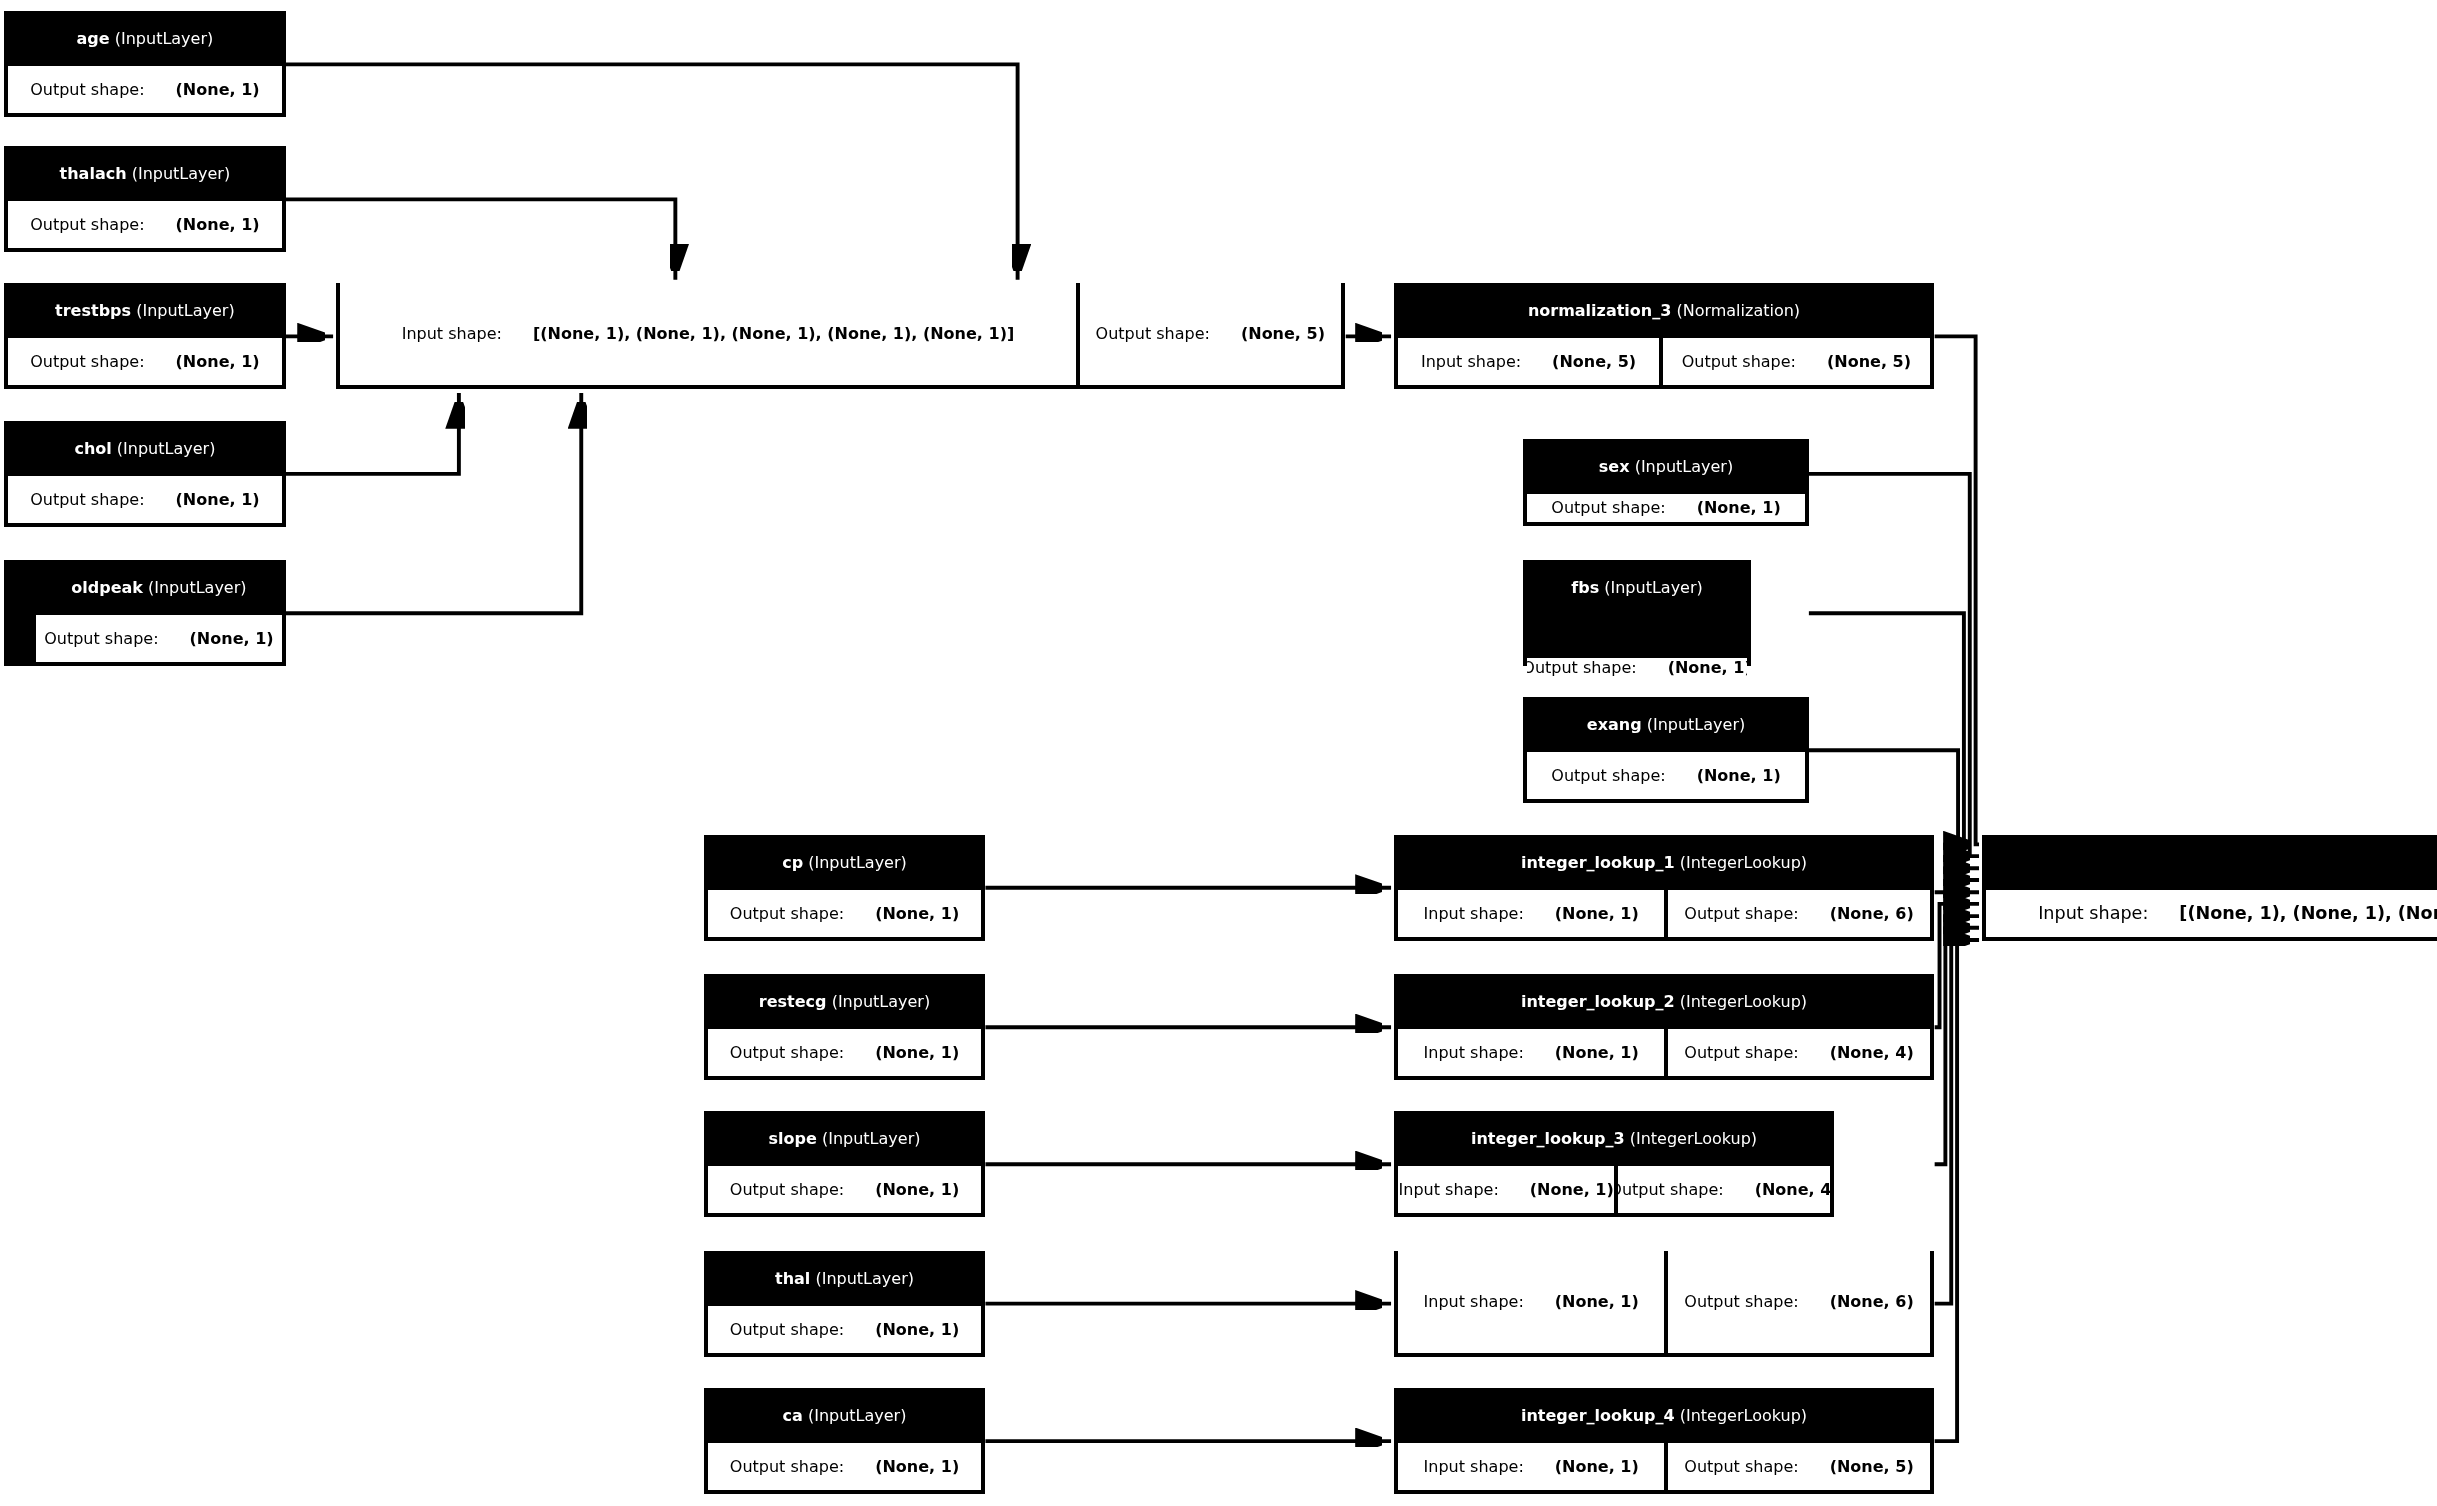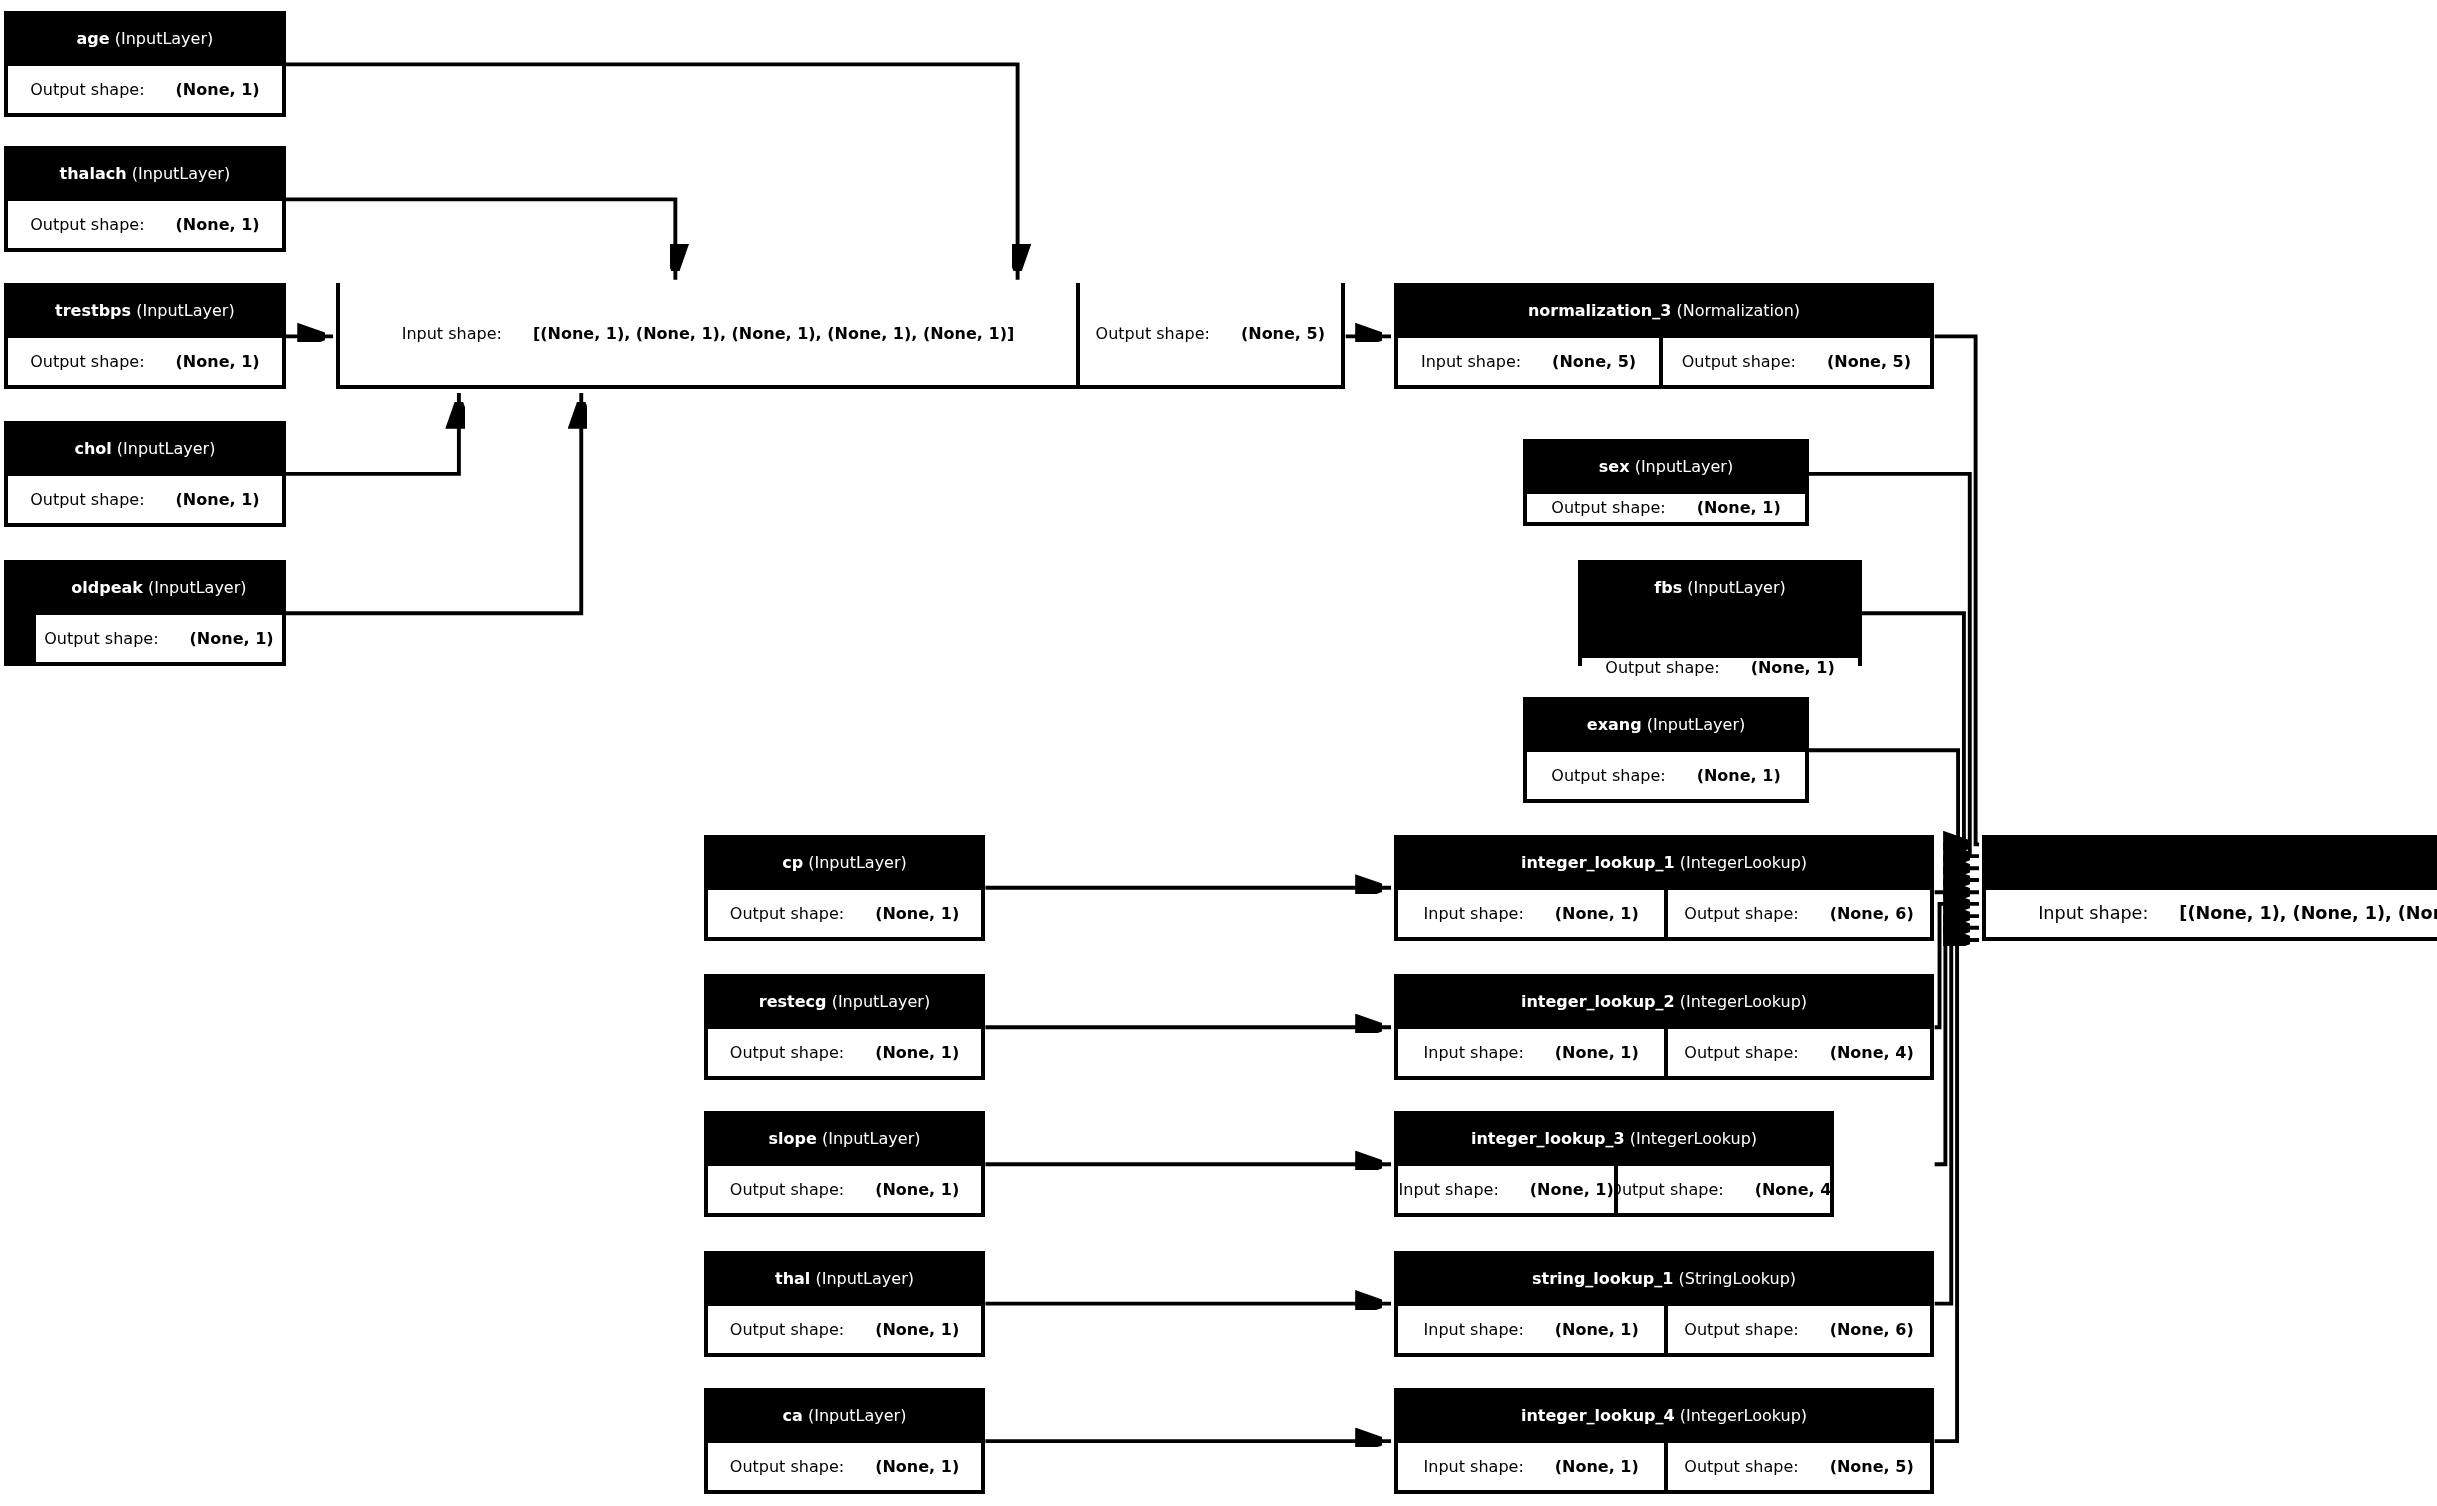--- a/index.html
+++ b/index.html
@@ -186,21 +186,21 @@
           <span class="bold">sex</span>
           <span>&nbsp;(InputLayer)</span>
         </div>
         <div class="node-cells">
           <div class="cell">
             <span>Output shape: </span>
             <b>(None, 1)</b>
           </div>
         </div>
       </div>
-      <div class="node" style="left: 1578px; top: 560px; width: 284px; height: 106px; gap: 43px;">
+      <div class="node" style="left: 1523px; top: 560px; width: 228px; height: 106px; gap: 43px;">
         <div class="node-title">
           <span class="bold">fbs</span>
           <span>&nbsp;(InputLayer)</span>
         </div>
         <div class="node-cells">
           <div class="cell">
             <span>Output shape: </span>
             <b>(None, 1)</b>
           </div>
         </div>
@@ -319,24 +319,20 @@
             <span>Input shape: </span>
             <b>(None, 1)</b>
           </div>
           <div class="cell">
             <span>Output shape: </span>
             <b>(None, 4)</b>
           </div>
         </div>
       </div>
       <div class="node" style="left: 1394px; top: 1251px; width: 540px; height: 106px;">
-        <div class="node-title">
-          <span class="bold">string_lookup_1</span>
-          <span>&nbsp;(StringLookup)</span>
-        </div>
         <div class="node-cells">
           <div class="cell" style="flex: 0 0 50%;">
             <span>Input shape: </span>
             <b>(None, 1)</b>
           </div>
           <div class="cell">
             <span>Output shape: </span>
             <b>(None, 6)</b>
           </div>
         </div>

